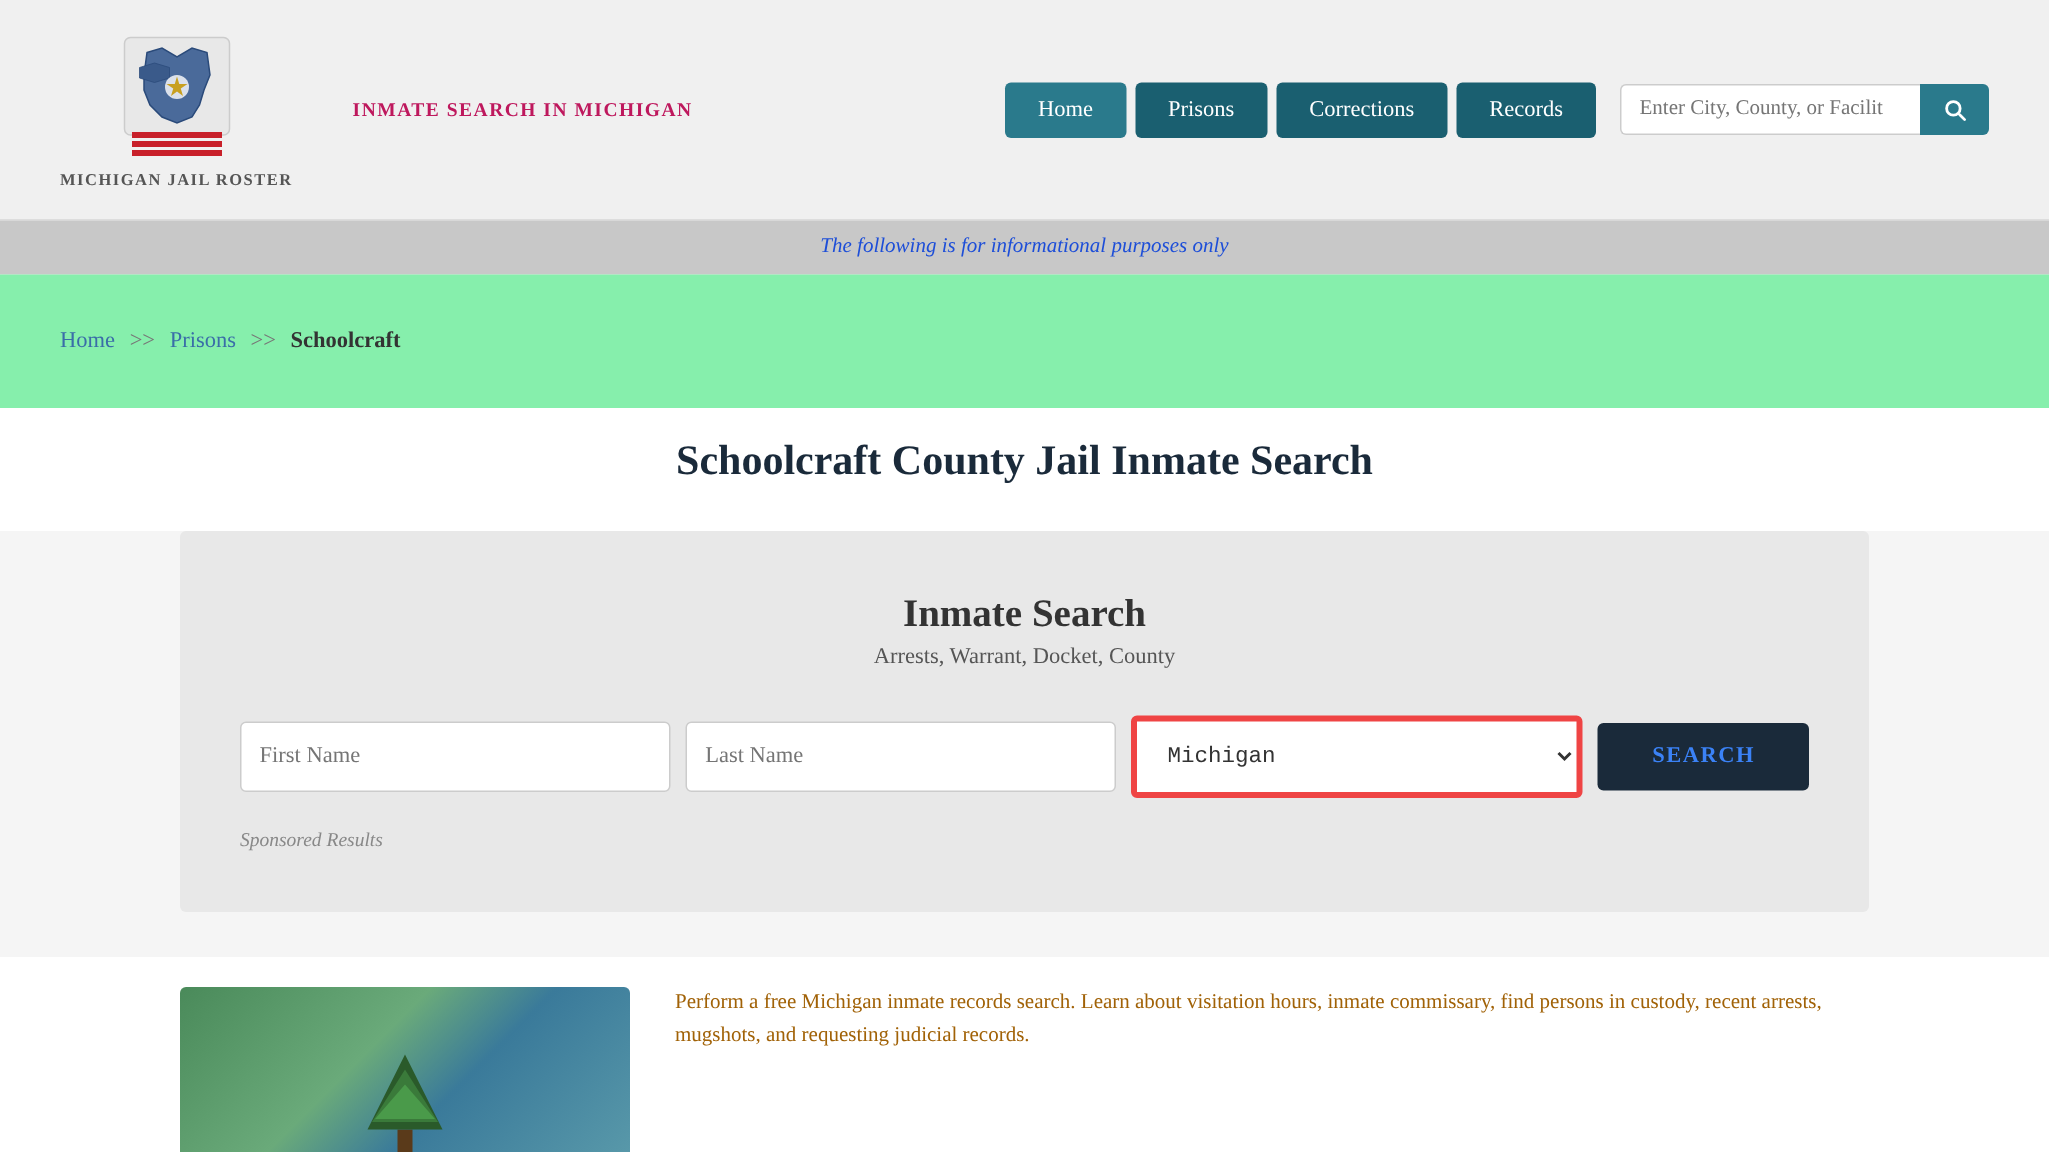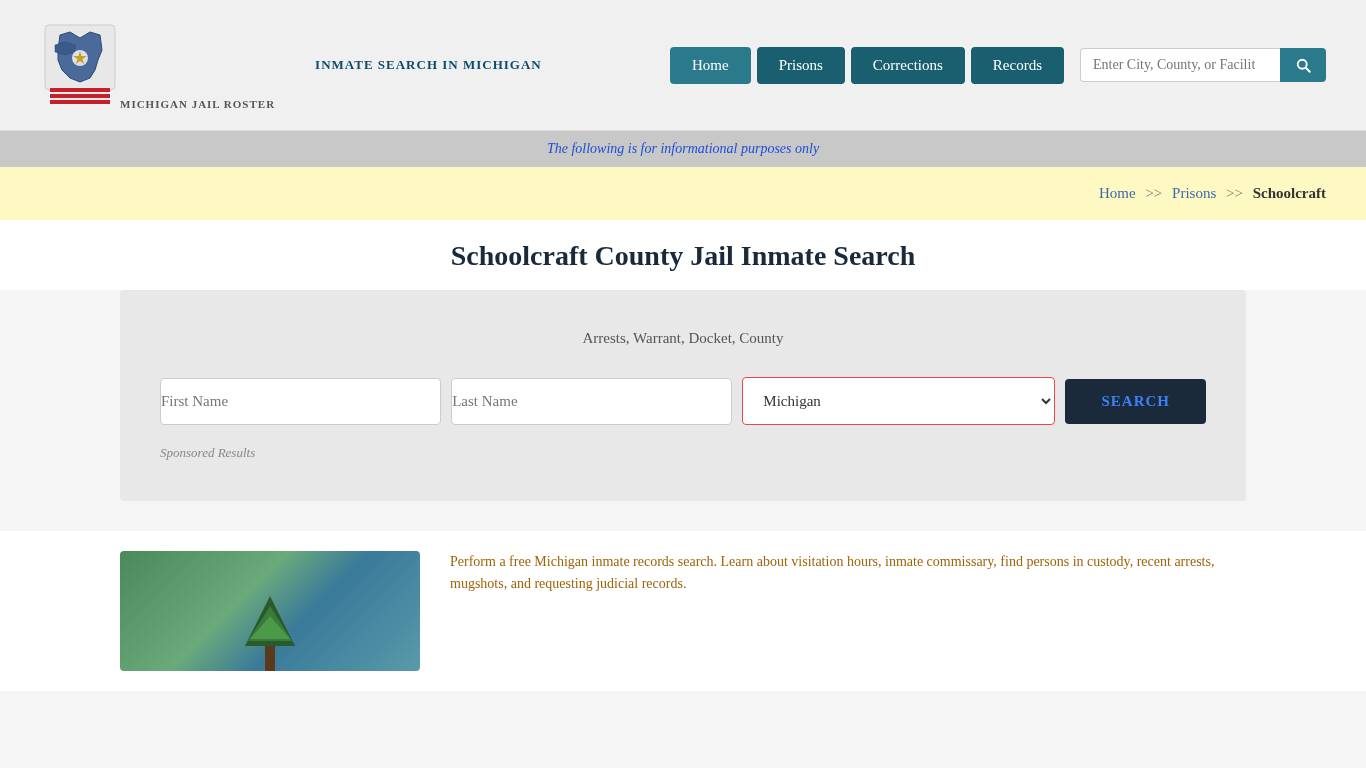--- a/index.html
+++ b/index.html
@@ -9,40 +9,40 @@
     .header {
       background: #f0f0f0;
       padding: 20px 40px;
       display: flex;
       align-items: center;
       gap: 30px;
       border-bottom: 1px solid #ddd;
     }
     .logo-area {
       display: flex;
-      flex-direction: row;
-      align-items: flex-end;
+      flex-direction: column;
+      align-items: center;
       min-width: 120px;
     }
     .logo-svg-wrapper {
       width: 80px;
       height: 90px;
     }
     .logo-text {
       font-size: 11px;
       font-weight: bold;
       text-align: center;
       color: #555;
       letter-spacing: 1px;
       margin-top: 4px;
     }
     .site-title {
       font-size: 13px;
       font-weight: bold;
-      color: #0c4a6e;
+      color: #be185d;
       letter-spacing: 1px;
       text-transform: uppercase;
       line-height: 1.4;
       margin-left: 10px;
     }
     .nav-area {
       display: flex;
       align-items: center;
       gap: 6px;
       margin-left: auto;
@@ -108,37 +108,36 @@
       background: #c8c8c8;
       text-align: center;
       padding: 10px;
       font-size: 14px;
       color: #1d4ed8;
       font-style: italic;
     }
 
     
     .breadcrumb {
-      padding: 18px 40px;
+      padding: 36px 40px;
       font-size: 15px;
       color: #333;
-      background: #fef9c3;
-      text-align: right;
+      background: #86efac;
     }
     .breadcrumb a {
       color: #3a6da8;
       text-decoration: none;
     }
     .breadcrumb .sep { margin: 0 6px; color: #777; }
     .breadcrumb .current { font-weight: bold; color: #333; }
 
     
     .page-title-section {
       text-align: center;
-      padding: 20px 40px 18px;
+      padding: 20px 40px 30px;
       background: #fff;
     }
     .page-title {
       font-size: 28px;
       font-weight: bold;
       color: #1a2a3a;
       font-family: Georgia, serif;
     }
 
     
@@ -162,36 +161,36 @@
       color: #555;
       margin-bottom: 30px;
     }
     .search-form {
       display: flex;
       gap: 10px;
       align-items: center;
     }
     .search-form input {
       flex: 1;
-      padding: 14px 0;
+      padding: 14px 12px;
       font-size: 15px;
       border: 1px solid #ccc;
       border-radius: 4px;
       background: #fff;
       font-family: Georgia, serif;
       color: #999;
     }
     .search-form select {
       flex: 1;
       padding: 14px 16px;
       font-size: 15px;
-      border: 1px solid #ef4444;
+      border: 4px solid #ef4444;
       border-radius: 4px;
       background: #fff;
-      font-family: Liberation Serif, serif;
+      font-family: Liberation Mono, monospace;
       color: #333;
     }
     .search-form button {
       padding: 14px 36px;
       background: #1a2a3a;
       color: #3b82f6;
       border: none;
       border-radius: 4px;
       font-size: 15px;
       font-weight: bold;
@@ -294,20 +293,21 @@
   <a href="#">Prisons</a>
   <span class="sep">&gt;&gt;</span>
   <span class="current">Schoolcraft</span>
 </div>
 
 <div class="page-title-section">
   <h1 class="page-title">Schoolcraft County Jail Inmate Search</h1>
 </div>
 
 <div class="search-card">
+  <div class="search-card-title">Inmate Search</div>
   <div class="search-card-subtitle">Arrests, Warrant, Docket, County</div>
 
   <div class="search-form">
     <input type="text" placeholder="First Name" style="">
     <input type="text" placeholder="Last Name" style="">
     <select>
       <option>Michigan</option>
     </select>
     <button>SEARCH</button>
   </div>

